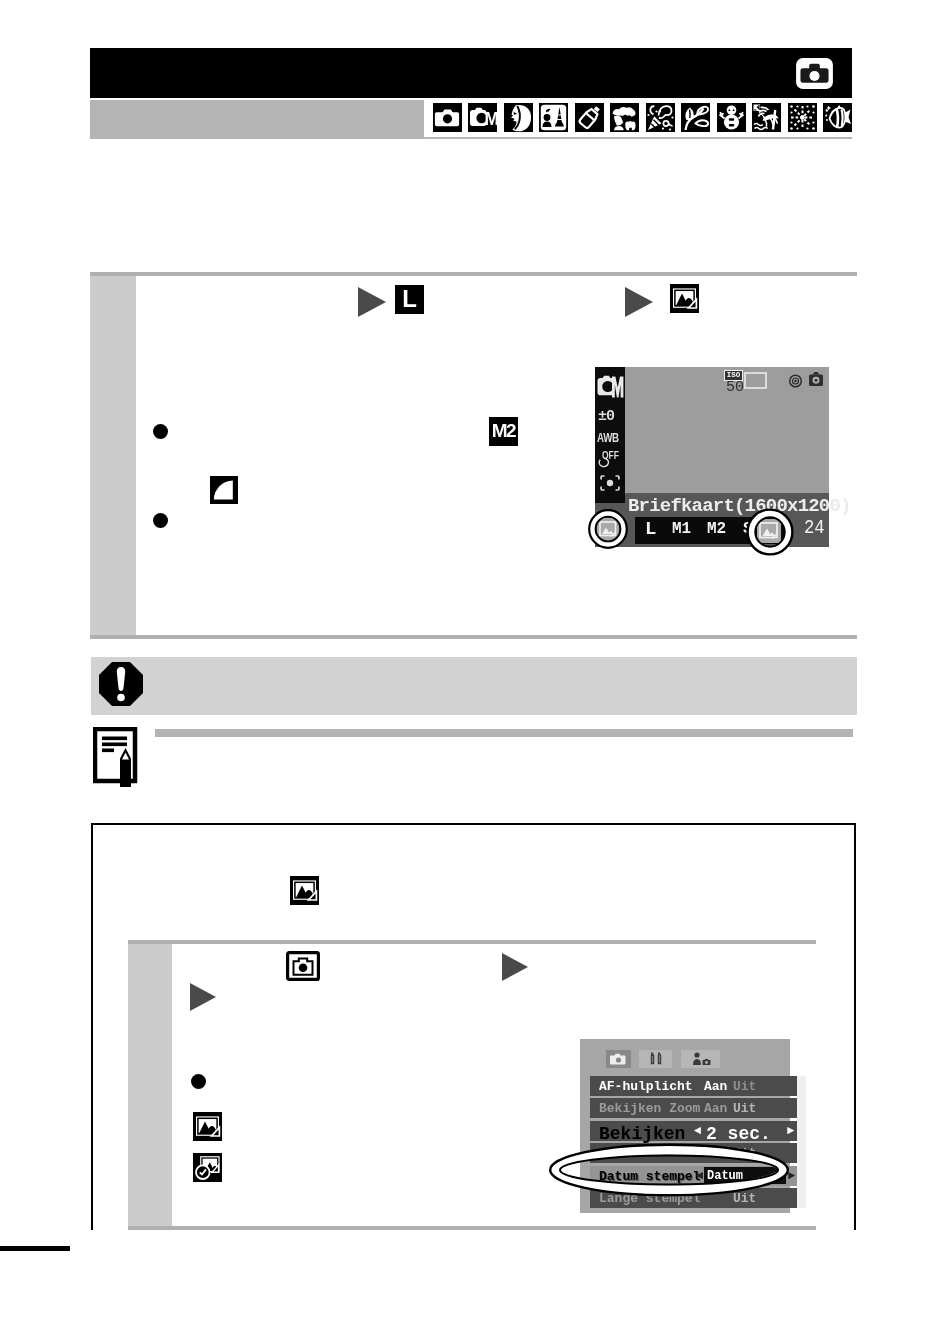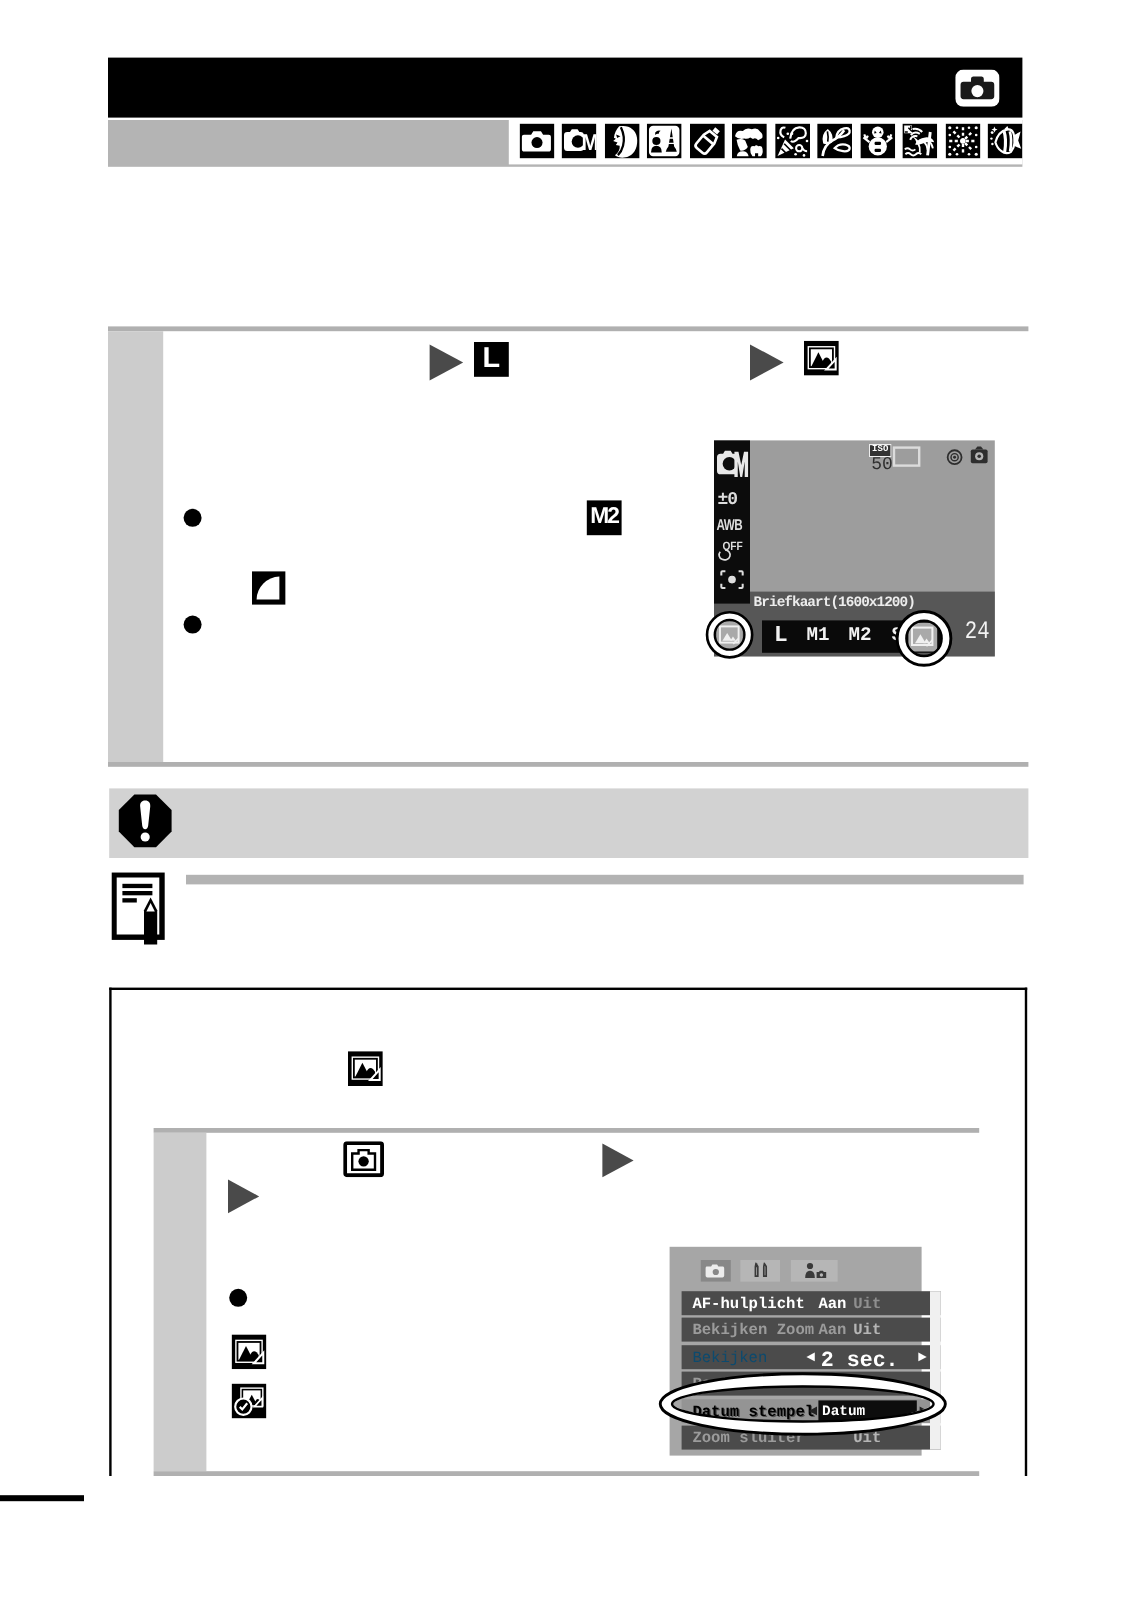--- a/index.html
+++ b/index.html
@@ -197,21 +197,21 @@
     <circle cx="7.5" cy="7" r="3" fill="none" stroke="#2e2e2e" stroke-width="1.2"></circle>
     <circle cx="7.5" cy="7" r="1.2" fill="#2e2e2e"></circle>
   </svg>
   <svg class="abs" style="left:212px;top:3px" width="18" height="18" viewBox="0 0 18 18">
     <path d="M5.5 4.5 l2-2.5 h3 l2 2.5 Z" fill="#2e2e2e"></path>
     <rect x="2" y="4.5" width="14" height="11.5" rx="1.5" fill="#2e2e2e"></rect>
     <circle cx="9" cy="10.2" r="3.4" fill="#b5b5b5"></circle>
     <circle cx="9" cy="10.2" r="1.5" fill="#2e2e2e"></circle>
   </svg>
 
-  <div class="abs mono" style="left:33px;top:128px;color:#ececec;font-size:12px;font-weight:bold;letter-spacing:-.8px;white-space:nowrap">Briefkaart(1600x1200)</div>
+  <div class="abs mono" style="left:33px;top:128px;color:#ececec;font-size:19px;font-weight:bold;letter-spacing:-.8px;white-space:nowrap">Briefkaart(1600x1200)</div>
 
   <div class="abs" style="left:40px;top:150px;width:153px;height:27px;background:#0a0a0a"></div>
   <div class="abs mono" style="left:50px;top:151px;color:#f2f2f2;font-size:19px;font-weight:bold">L</div>
   <div class="abs mono" style="left:77px;top:153px;color:#f2f2f2;font-size:16px;font-weight:bold">M1</div>
   <div class="abs mono" style="left:112px;top:153px;color:#f2f2f2;font-size:16px;font-weight:bold">M2</div>
   <div class="abs mono" style="left:148px;top:153px;color:#f2f2f2;font-size:16px;font-weight:bold">S</div>
   <div class="abs mono" style="left:209px;top:149px;color:#f2f2f2;font-size:21px;transform:scaleX(.82);transform-origin:left top">24</div>
 </div>
 
 <div class="abs" style="left:597px;top:518px;width:22px;height:23px;background:#a9a9a9;border-radius:3px"></div>
@@ -295,21 +295,21 @@
   <rect width="29" height="29" fill="#000"></rect>
   <rect x="7.2" y="3.2" width="19.4" height="16" fill="#fff"></rect>
   <rect x="9" y="5" width="15.8" height="12.4" fill="none" stroke="#000" stroke-width="1.3"></rect>
   <path d="M12.5 17.2 L16.8 9.2 L21 17.2 Z" fill="#000"></path>
   <path d="M19.8 17.2 L19.8 14.8 Q21.2 11.8 23 13.4 L24.4 15.2 L24.4 17.2 Z" fill="#000"></path>
   <polygon points="19,19.2 25.6,19.2 25.6,12" fill="#000" stroke="#fff" stroke-width="1.4"></polygon>
   <circle cx="9.8" cy="19.2" r="6.8" fill="#000" stroke="#fff" stroke-width="1.8"></circle>
   <path d="M6.8 19.4 l2.1 2.1 L13 16.4" fill="none" stroke="#fff" stroke-width="1.8"></path>
 </svg>
 
-<div class="abs" style="left:558px;top:1039px;width:210px;height:174px;background:#a6a6a6">
+<div class="abs" style="left:580px;top:1039px;width:210px;height:174px;background:#a6a6a6">
 
   <div class="abs" style="left:26px;top:11px;width:25px;height:18px;background:#888"></div>
   <svg class="abs" style="left:29px;top:13px" width="19" height="14" viewBox="0 0 19 14">
     <path d="M2 3.5 h3.6 l1-1.7 h4 l1 1.7 h3.4 c1 0 1.5.5 1.5 1.5 v6 c0 1-.5 1.5-1.5 1.5 H2.5 c-1 0-1.5-.5-1.5-1.5 v-6 C1 4 1.5 3.5 2 3.5 Z" fill="#ededed"></path>
     <circle cx="9.5" cy="8" r="2.6" fill="#888"></circle>
   </svg>
   <div class="abs" style="left:59px;top:11px;width:33px;height:18px;background:#b6b6b6"></div>
   <svg class="abs" style="left:68px;top:13px" width="16" height="14" viewBox="0 0 16 14">
     <path d="M4 1 l1.5 2.5 v8 h-2 v-8 Z M4.5 1 v3" stroke="#3a3a3a" stroke-width="1.4" fill="none"></path>
     <path d="M11 1 l1.5 2.5 v8 h-2 v-8 Z" stroke="#3a3a3a" stroke-width="1.4" fill="none"></path>
@@ -327,32 +327,32 @@
   <div class="abs" style="left:10px;top:81.8px;width:216px;height:20px;background:#4b4b4b"></div>
   <div class="abs" style="left:10px;top:104.2px;width:216px;height:20px;background:#4b4b4b"></div>
   <div class="abs" style="left:10px;top:126.6px;width:216px;height:20px;background:#949494"></div>
   <div class="abs" style="left:10px;top:149px;width:216px;height:20px;background:#4b4b4b"></div>
   <div class="abs mono" style="left:19px;top:40px;color:#fff;font-size:13px;font-weight:bold;white-space:nowrap">AF-hulplicht</div>
   <div class="abs mono" style="left:124px;top:40px;color:#fff;font-size:13px;font-weight:bold">Aan</div>
   <div class="abs mono" style="left:153px;top:40px;color:#8f8f8f;font-size:13px;font-weight:bold">Uit</div>
   <div class="abs mono" style="left:19px;top:62.4px;color:#9b9b9b;font-size:13px;font-weight:bold;white-space:nowrap">Bekijken Zoom</div>
   <div class="abs mono" style="left:124px;top:62.4px;color:#9b9b9b;font-size:13px;font-weight:bold">Aan</div>
   <div class="abs mono" style="left:153px;top:62.4px;color:#b5b5b5;font-size:13px;font-weight:bold">Uit</div>
-  <div class="abs mono" style="left:19px;top:84.8px;color:#0c4a6e;font-size:13px;font-weight:normal">Bekijken</div>
+  <div class="abs mono" style="left:19px;top:84.8px;color:#000000;font-size:18px;font-weight:bold">Bekijken</div>
   <div class="abs mono" style="left:114px;top:84.8px;color:#fff;font-size:12px">◄</div>
   <div class="abs mono" style="left:126px;top:84.8px;color:#fff;font-size:18px;font-weight:bold;white-space:nowrap">2 sec.</div>
   <div class="abs mono" style="left:207px;top:84.8px;color:#fff;font-size:12px">►</div>
   <div class="abs mono" style="left:19px;top:107.2px;color:#9b9b9b;font-size:13px;font-weight:bold">Raster</div>
   <div class="abs mono" style="left:153px;top:107.2px;color:#b5b5b5;font-size:13px;font-weight:bold">Uit</div>
   <div class="abs mono" style="left:19px;top:129.6px;color:#000000;font-size:13px;font-weight:bold;white-space:nowrap;text-shadow:1px 1px 0 #555">Datum stempel</div>
   <div class="abs mono" style="left:116px;top:129.6px;color:#222;font-size:12px">◄</div>
   <div class="abs" style="left:124px;top:127.6px;width:82px;height:17px;background:#0d0d0d"></div>
   <div class="abs mono" style="left:127px;top:129.6px;color:#fff;font-size:12px;font-weight:bold">Datum</div>
   <div class="abs mono" style="left:208px;top:129.6px;color:#222;font-size:12px">►</div>
-  <div class="abs mono" style="left:19px;top:152px;color:#9b9b9b;font-size:13px;font-weight:bold;white-space:nowrap">Zoom sluiter</div>
+  <div class="abs mono" style="left:19px;top:152px;color:#9b9b9b;font-size:13px;font-weight:bold;white-space:nowrap">Lange stempel</div>
   <div class="abs mono" style="left:153px;top:152px;color:#b5b5b5;font-size:13px;font-weight:bold">Uit</div>
 
   <div class="abs" style="left:217px;top:37px;width:9px;height:132px;background:#f0f0f0"></div>
 </div>
 
 <svg class="abs" style="left:545px;top:1140px" width="250" height="62" viewBox="0 0 250 62">
   <ellipse cx="124" cy="30" rx="114" ry="19.8" fill="none" stroke="#fff" stroke-width="9"></ellipse>
   <ellipse cx="124" cy="30" rx="118.8" ry="25.2" fill="none" stroke="#000" stroke-width="2.4"></ellipse>
   <ellipse cx="124" cy="30" rx="109" ry="14.6" fill="none" stroke="#000" stroke-width="2"></ellipse>
 </svg>

